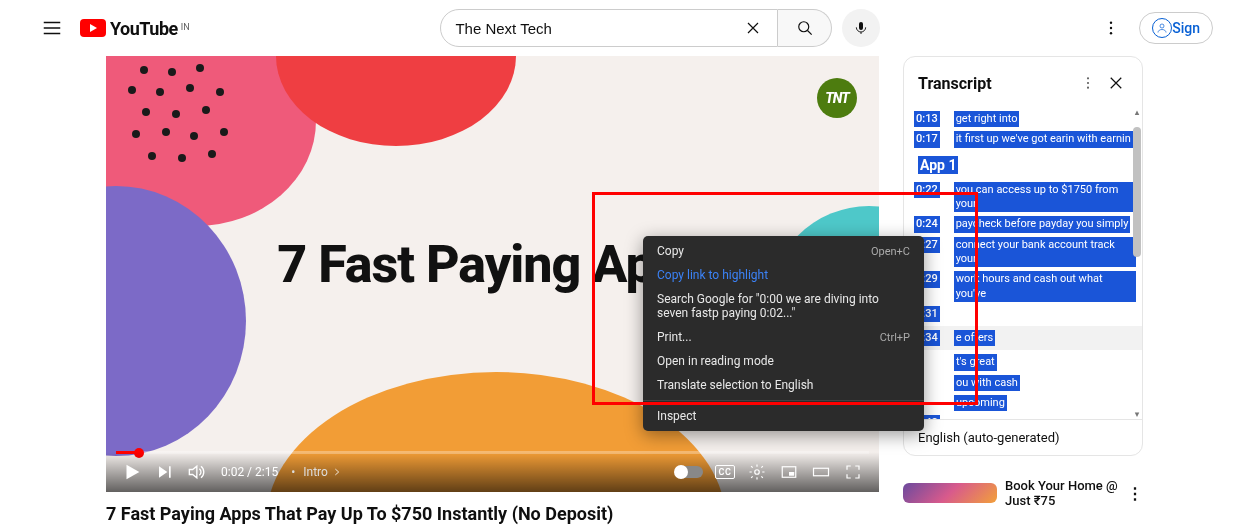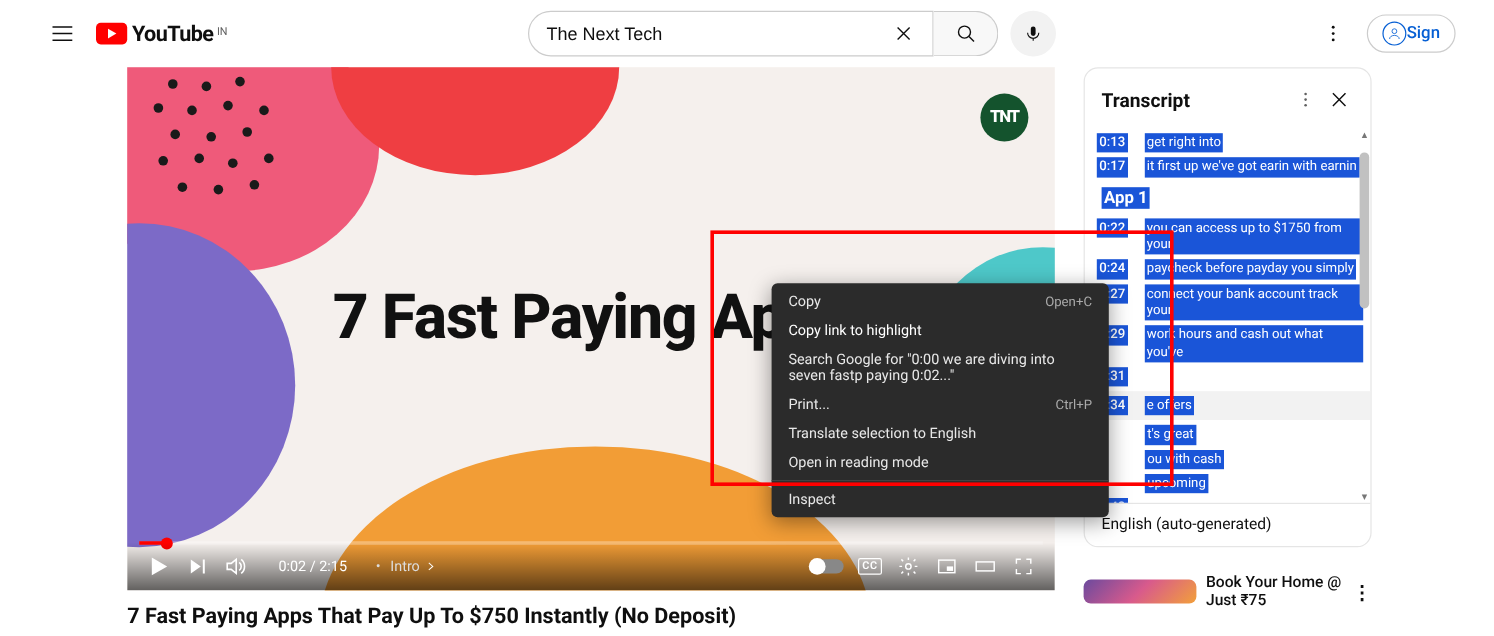--- a/index.html
+++ b/index.html
@@ -32,29 +32,29 @@
   
   .player { width: 773px; height: 436px; background: #f5f0ed; position: relative; overflow: hidden; }
   .shape { position: absolute; }
   .shape-pink { background: #ef5a7a; width: 240px; height: 210px; top: -40px; left: -30px; border-radius: 0 50% 50% 40%; }
   .shape-red  { background: #ef3e42; width: 240px; height: 180px; top: -90px; left: 170px; border-radius: 50%; }
   .shape-purple{ background: #7c6ac7; width: 260px; height: 270px; top: 130px; left: -120px; border-radius: 50%; }
   .shape-teal  { background: #4ec8c9; width: 200px; height: 200px; top: 150px; right: -90px; border-radius: 50%; }
   .shape-orange{ background: #f29d36; width: 460px; height: 300px; bottom: -180px; left: 160px; border-radius: 50% 50% 0 0; }
   .dots { position: absolute; top: 8px; left: 14px; width: 140px; height: 120px; }
   .dots span{ position:absolute; width:8px;height:8px;background:#1a1a1a;border-radius:50%; }
-  .tnt-badge { position:absolute; top:22px; right:22px; width:40px; height:40px; background:#14532d; border-radius:50%; color:#fff; font-weight:800; font-size:14px; display:flex; align-items:center; justify-content:center; letter-spacing:-1px;}
+  .tnt-badge { position:absolute; top:22px; right:22px; width:40px; height:40px; background:#4d7c0f; border-radius:50%; color:#fff; font-weight:800; font-style:italic; font-size:14px; display:flex; align-items:center; justify-content:center; letter-spacing:-1px;}
   .video-text { position: absolute; top: 178px; left: 0; right: 0; text-align: center; font-weight: 800; font-size: 52px; letter-spacing:-1px; color:#111; }
 
   .controls { position: absolute; bottom: 0; left: 0; right: 0; height: 40px; background: linear-gradient(to top, rgba(0,0,0,0.6), transparent); display: flex; align-items: center; padding: 0 10px; color: #fff; font-size: 12px; }
   .progress { position:absolute; bottom:38px; left:10px; right:10px; height:3px; background:rgba(255,255,255,0.3); }
   .progress-fill { height:100%; width:3%; background:#ff0000; position:relative;}
   .progress-fill::after{ content:''; position:absolute; right:-5px; top:-3.5px; width:10px;height:10px;background:#ff0000;border-radius:50%; }
   .ctl-btn { width: 32px; height: 32px; display: flex; align-items: center; justify-content: center; cursor:pointer; }
-  .ctl-time { margin: 0 20px; font-size:12px;}
+  .ctl-time { margin: 0 9px; font-size:12px;}
   .chapter { display:flex; align-items:center; gap:4px; color:#ddd; cursor:pointer;}
   .chapter::before{content:'•'; margin:0 4px;}
   .spacer { flex: 1; }
   .switch { width: 28px; height: 12px; background: #888; border-radius: 8px; position:relative; margin-right:6px; cursor:pointer;}
   .switch::after{ content:''; width:14px;height:14px;background:#fff;border-radius:50%;position:absolute;top:-1px;left:-1px;}
   .cc-box { border:1px solid #fff; font-size:9px; padding:1px 3px; border-radius:2px; font-weight:600; letter-spacing:0.5px;}
 
   .video-title { font-size: 18px; font-weight: 700; margin-top: 10px; line-height:1.3; }
 
   
@@ -69,21 +69,21 @@
   .tp-row { display:flex; gap:14px; margin: 4px 0; align-items:flex-start; cursor:pointer; }
   .tp-row.current { background:#f2f2f2; margin-left:-10px; margin-right:-6px; padding:4px 6px 4px 10px;}
   .sel { background:#1a55d8; color:#fff; padding:1px 2px; line-height:1.3; }
   .tp-time { font-weight:500; white-space:nowrap; }
   .tp-chapter { font-weight:700; font-size:14px; padding:2px 4px; margin:6px 0; }
   .tp-footer { border-top:1px solid #e5e5e5; padding: 10px 14px; font-size:13px; color:#0f0f0f; display:flex; align-items:center; justify-content:space-between; cursor:pointer;}
 
   
   .context-menu { position: absolute; top: 236px; left: 643px; width: 281px; background: #2b2b2b; border-radius: 5px; color: #e8e8e8; font-size: 12px; padding: 3px 0; box-shadow: 0 4px 18px rgba(0,0,0,0.4); }
   .cm-item { display:flex; align-items:center; justify-content:space-between; padding: 5px 14px; cursor:pointer; }
-  .cm-item.disabled { color: #ffffff; cursor:default; }
+  .cm-item.disabled { color: #3b82f6; cursor:default; }
   .cm-sep { height:1px; background:#444; margin: 3px 0; }
   .cm-sc { color:#aaa; font-size:11px; }
 
   
   .anno-box { position:absolute; top:192px; left:592px; width:386px; height:213px; border: 3px solid #ff0000; pointer-events:none; }
 
   
   .rec { display:flex; align-items:center; gap: 8px; margin-top: 22px; }
   .rec-thumb { width:94px; height:20px; background: linear-gradient(135deg,#6b4a9e,#d85a8c,#f2a03a); border-radius:6px; position:relative;}
   .rec-title { font-size:13px; font-weight:500; flex:1;}
@@ -337,25 +337,25 @@
         <span>Copy link to highlight</span>
       </div>
   <div class="cm-item">
         <span>Search Google for "0:00 we are diving into seven fastp paying 0:02..."</span>
       </div>
   <div class="cm-item">
         <span>Print...</span>
         <span class="cm-sc">Ctrl+P</span>
       </div>
   <div class="cm-item">
+        <span>Open in reading mode</span>
+      </div>
+  <div class="cm-item">
         <span>Translate selection to English</span>
       </div>
-  <div class="cm-item">
-        <span>Open in reading mode</span>
-      </div>
   <div class="cm-sep"></div>
   <div class="cm-item">
         <span>Inspect</span>
       </div>
 </div>
 
 <div class="anno-box"></div>
 
 </div>
 

